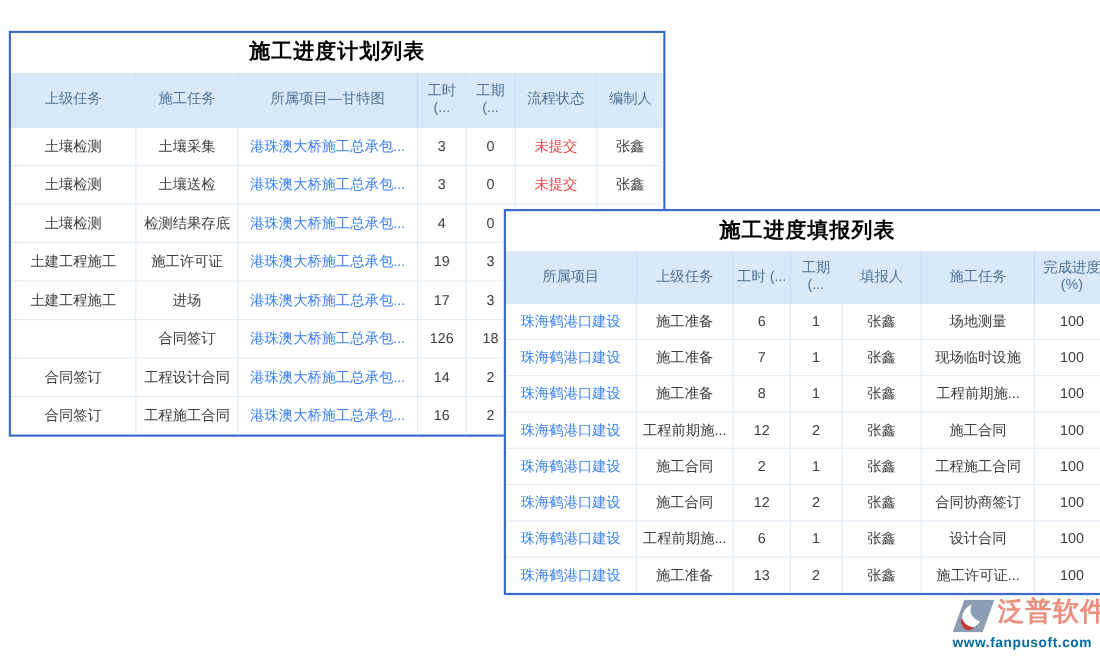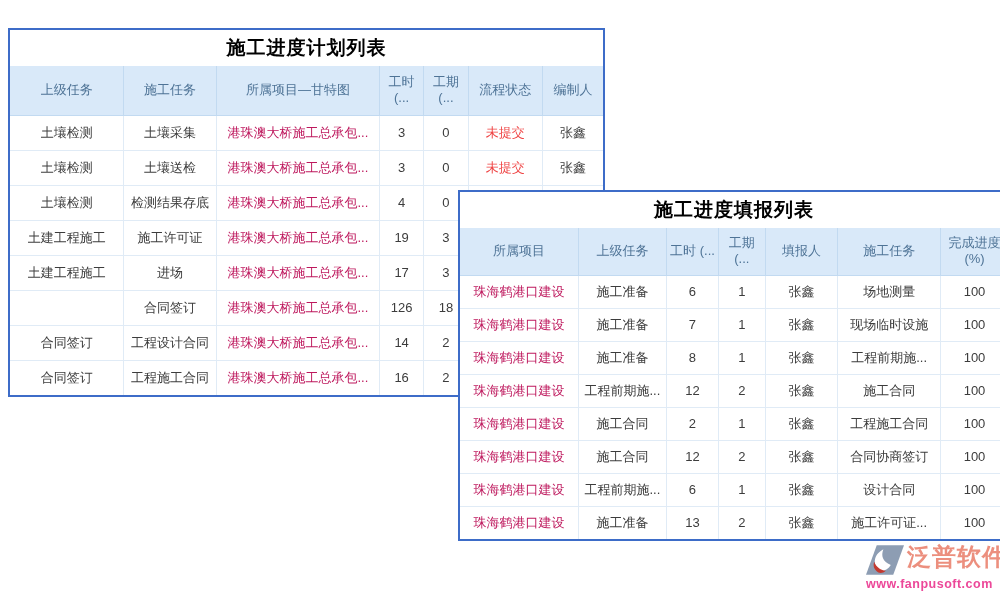--- a/index.html
+++ b/index.html
@@ -35,36 +35,36 @@
     overflow:hidden;
   }
   #plan-panel th{padding:8px 2px;}
   td{
     border:1px solid #e0ebf6;
     text-align:center;vertical-align:middle;
     padding:0 3px;overflow:hidden;white-space:nowrap;
   }
   #plan-panel td{height:34px;}
   #report-panel td{height:32px;}
-  .link{color:#be185d;cursor:pointer;}
+  .link{color:#3b82f6;cursor:pointer;}
   .status{color:#ef4444;cursor:pointer;}
   
   thead tr th{border-top:1px solid #b9d5ef;}
 
   
   #logo{
     position:absolute;left:866px;top:545px;width:132px;z-index:3;
   }
   #logo .logo-top{display:flex;}
   #logo .logo-name{
     font-weight:bold;font-size:24px;color:#ec8f7e;letter-spacing:1px;
     line-height:1;white-space:nowrap;
   }
   #logo .logo-url{
-    font-weight:bold;font-size:12.5px;color:#ec4899;
+    font-weight:bold;font-size:12.5px;color:#0369a1;
     letter-spacing:0.5px;margin-top:2px;white-space:nowrap;
   }
   #logo svg{display:block;margin-right:3px;}
 </style>
 </head>
 <body>
 
 <div class="panel" id="plan-panel">
   <div class="panel-title">施工进度计划列表</div>
   <table>

